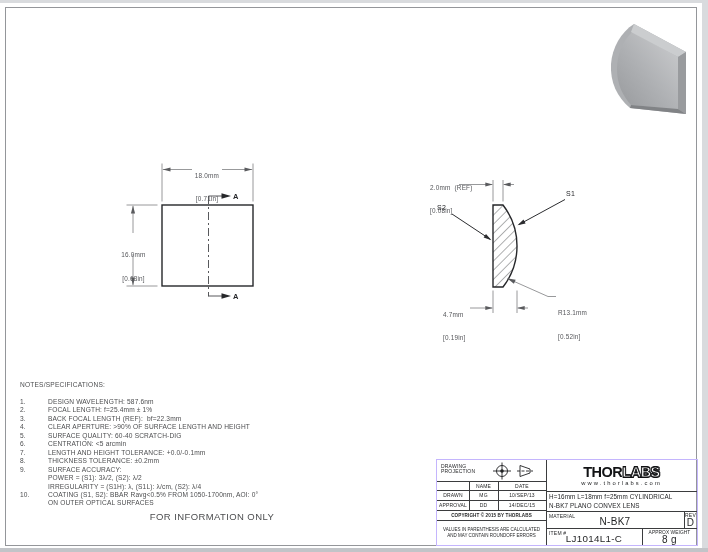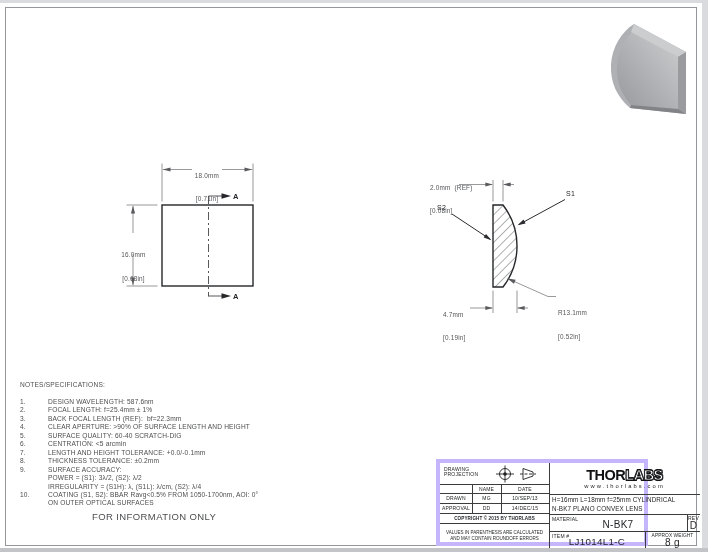--- a/index.html
+++ b/index.html
@@ -14,24 +14,24 @@
   .dimtext{font-size:6.4px;line-height:7.7px;letter-spacing:.2px;color:#55565a;white-space:pre;}
   .tcenter{text-align:center;}
   .slabel{font-size:7px;color:#26272a;letter-spacing:.3px;}
   .alabel{font-size:7.5px;color:#26272a;font-weight:bold;}
   .notes{left:20px;top:381px;width:400px;color:#4c4d4f;}
   .notes-heading{font-size:6.6px;letter-spacing:.2px;}
   .note-list{margin-top:10px;}
   .note-row{display:flex;font-size:6.6px;line-height:8.45px;letter-spacing:.15px;}
   .note-num{display:inline-block;width:28px;flex:0 0 28px;}
   .note-text{white-space:pre;}
-  .footer{left:92px;top:511px;width:240px;color:#4c4d4f;
+  .footer{left:92px;top:511px;width:240px;text-align:center;color:#4c4d4f;
           font-size:9.5px;line-height:12.5px;letter-spacing:.4px;}
   
-  .tb{left:436px;top:459px;width:212px;height:87px;border:4px solid #c4b5fd;box-sizing:border-box;
+  .tb{left:436px;top:459px;width:262px;height:87px;border:1px solid #c4b5fd;box-sizing:border-box;
       font-size:5.4px;color:#1f2022;}
   .tb .abs{position:absolute;}
   .lv{width:0;border-left:1px solid #3b3c3e;}
   .lh{height:0;border-top:1px solid #3b3c3e;}
   .c{display:flex;align-items:center;justify-content:center;}
   .proj-label{font-size:5px;line-height:5.8px;letter-spacing:.2px;}
   .tb-small{font-size:5px;letter-spacing:.2px;}
   .copyright{font-size:4.6px;font-weight:bold;letter-spacing:.1px;}
   .disclaimer{font-size:4.5px;line-height:5.4px;text-align:center;flex-direction:column;}
   .logo-cell{flex-direction:column;}

